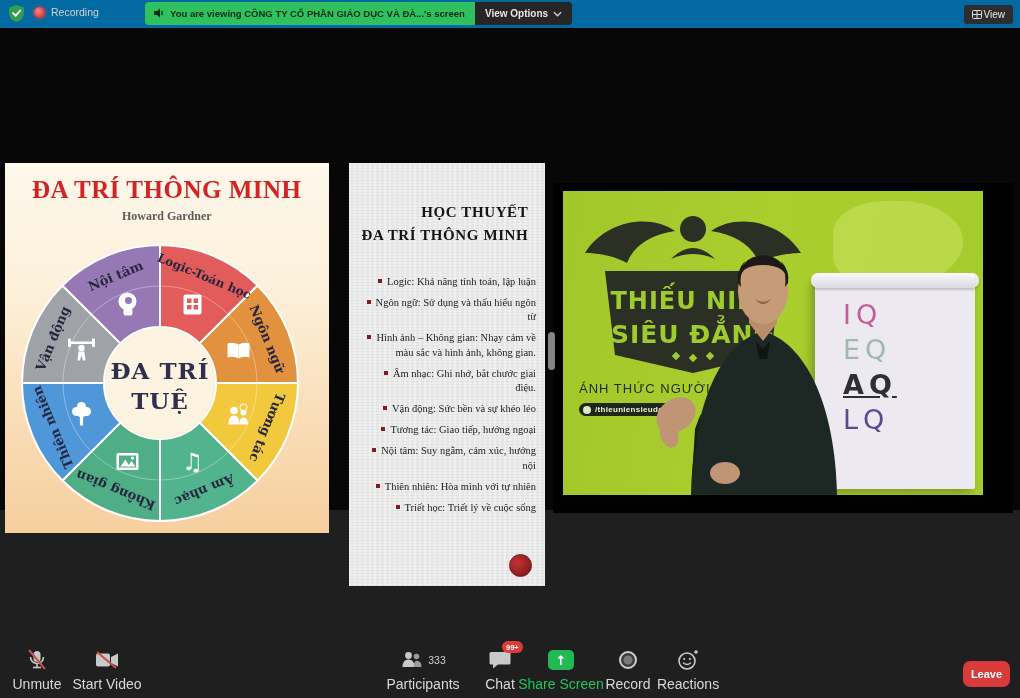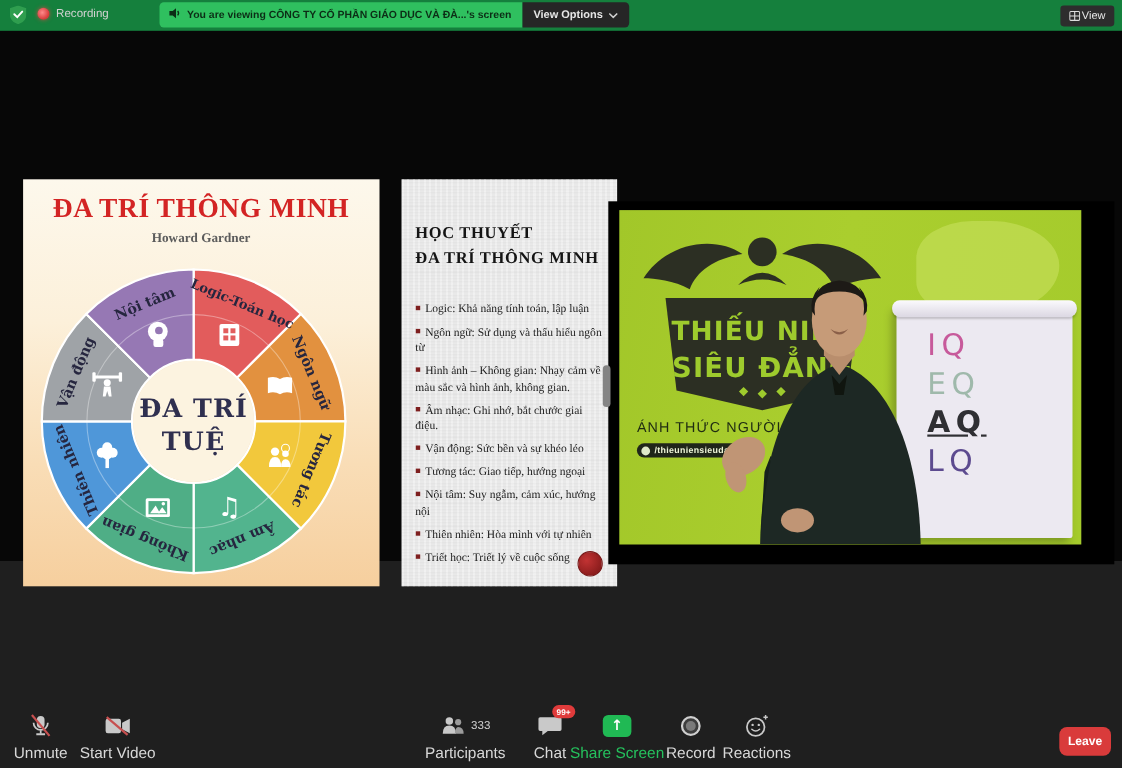--- a/index.html
+++ b/index.html
@@ -1,45 +1,45 @@
 <!DOCTYPE html>
 <html><head>
 <meta charset="utf-8">
 <style>
   * { margin:0; padding:0; box-sizing:border-box; }
   html,body { width:1020px; height:698px; background:#141414; font-family:"Liberation Sans", sans-serif; }
   .app { position:relative; width:1020px; height:698px; background:#070707; overflow:hidden; }
 
   
-  .topbar { position:absolute; left:0; top:0; width:1020px; height:28px; background:#15803d; z-index:30;padding-left:48px; }
+  .topbar { position:absolute; left:0; top:0; width:1020px; height:28px; background:#0369a1; z-index:30;padding-left:48px; }
   .shield { position:absolute; left:9px; top:5px; }
   .rec-group { position:absolute; left:34px; top:6px; display:flex; align-items:center; gap:6px; }
   .rec-dot { width:11px; height:11px; border-radius:50%; background:radial-gradient(circle at 40% 40%, #ff8a8a, #d83c3c 65%); box-shadow:0 0 4px rgba(230,70,70,.8); }
   .rec-label { color:#d2d2d2; font-size:10.5px; }
   .banner-wrap { position:absolute; left:145px; top:2px; height:23px; display:flex; z-index:31; }
   .banner { display:flex; align-items:center; gap:5px; background:#2fc05f; border-radius:4px 0 0 4px; padding:0 10px 0 8px; height:23px; }
   .banner-text { color:#0c2d16; font-size:9.5px; font-weight:bold; white-space:nowrap; }
   .view-options { display:flex; align-items:center; gap:5px; background:#262626; border-radius:0 4px 4px 0; height:23px; padding:0 10px; cursor:pointer; }
   .view-options-label { color:#e6e6e6; font-size:10px; font-weight:bold; white-space:nowrap; }
   .view-btn { position:absolute; right:7px; top:5px; height:19px; display:flex; align-items:center; gap:2px; background:#2d2d2d; border-radius:3px; padding:0 8px; }
   .view-btn-label { color:#e8e8e8; font-size:10px; }
 
   
   .stage { position:absolute; left:0; top:28px; width:1020px; height:482px; background:#070707; }
   .lower-area { position:absolute; left:0; top:510px; width:1020px; height:188px; background:#1f1f1f; }
 
   
-  .slide { position:absolute; left:21px; top:163px; width:540px; height:370px; display:flex; z-index:5;gap:20px; }
+  .slide { position:absolute; left:5px; top:163px; width:540px; height:370px; display:flex; z-index:5;gap:20px; }
   .slide-left { position:relative; width:336px; height:370px; background:linear-gradient(180deg,#fdf8ec 0%, #fcf0da 35%, #f9ddb6 70%, #f6cf9e 100%); overflow:hidden; }
   .slide-title { position:absolute; left:0; top:13px; width:100%; text-align:center; color:#d32424; font-family:"Liberation Serif", serif; font-weight:bold; font-size:25px; letter-spacing:0.5px; }
   .slide-subtitle { position:absolute; left:0; top:46px; width:100%; text-align:center; color:#5c5c5c; font-family:"Liberation Serif", serif; font-weight:bold; font-size:12px; }
   .wheel-svg { position:absolute; left:5px; top:70px; }
 
-  .slide-right { position:relative; width:204px; height:370px; background:#e9e9e9;
-     background-image:repeating-linear-gradient(0deg, rgba(0,0,0,.03) 0 1px, transparent 1px 3px), repeating-linear-gradient(90deg, rgba(255,255,255,.35) 0 2px, transparent 2px 5px); }
+  .slide-right { position:relative; width:204px; height:423px; background:#e9e9e9;
+     background-image:repeating-linear-gradient(0deg, rgba(0,0,0,.03) 0 1px, transparent 1px 3px), repeating-linear-gradient(90deg, rgba(255,255,255,.35) 0 2px, transparent 2px 5px);text-align:right; }
   .panel-title { position:absolute; left:13px; top:38px; color:#141414; font-family:"Liberation Serif", serif; font-weight:bold; font-size:15px; letter-spacing:0.6px; line-height:1.55; }
   .bullets { position:absolute; left:13px; top:112px; right:9px; }
   .bullets p { font-family:"Liberation Serif", serif; font-size:10.5px; line-height:1.38; color:#1c1c1c; margin:0 0 6.5px 0; }
   .bullets .sq { display:inline-block; width:4px; height:4px; background:#7e1f1f; margin:0 5px 2px 0; }
   .slide-red-dot { position:absolute; right:13px; bottom:9px; width:23px; height:23px; border-radius:50%;
      background:radial-gradient(circle at 35% 35%, #c23333, #8c1d1d 72%); border:1px solid #771717; }
 
   
   .divider-handle { position:absolute; left:548px; top:332px; width:7px; height:38px; background:#848484; border-radius:3.5px; z-index:6; cursor:col-resize; }
 

